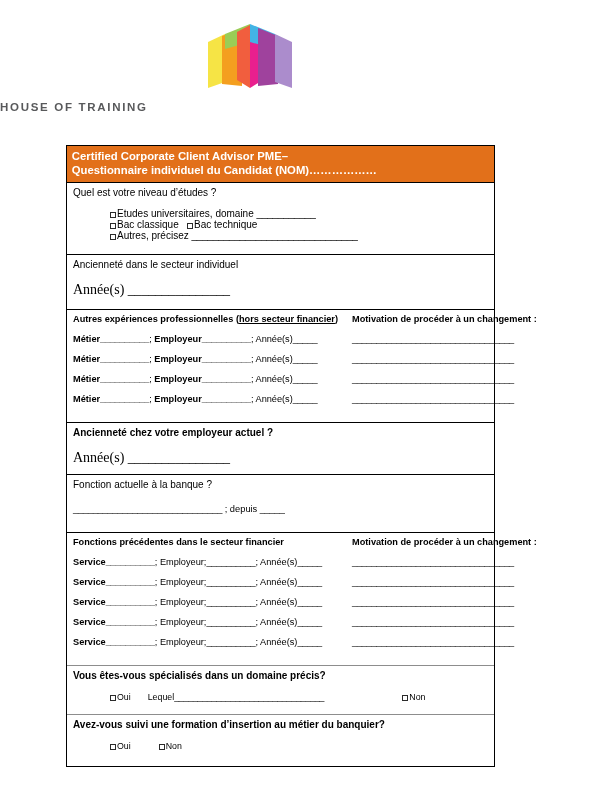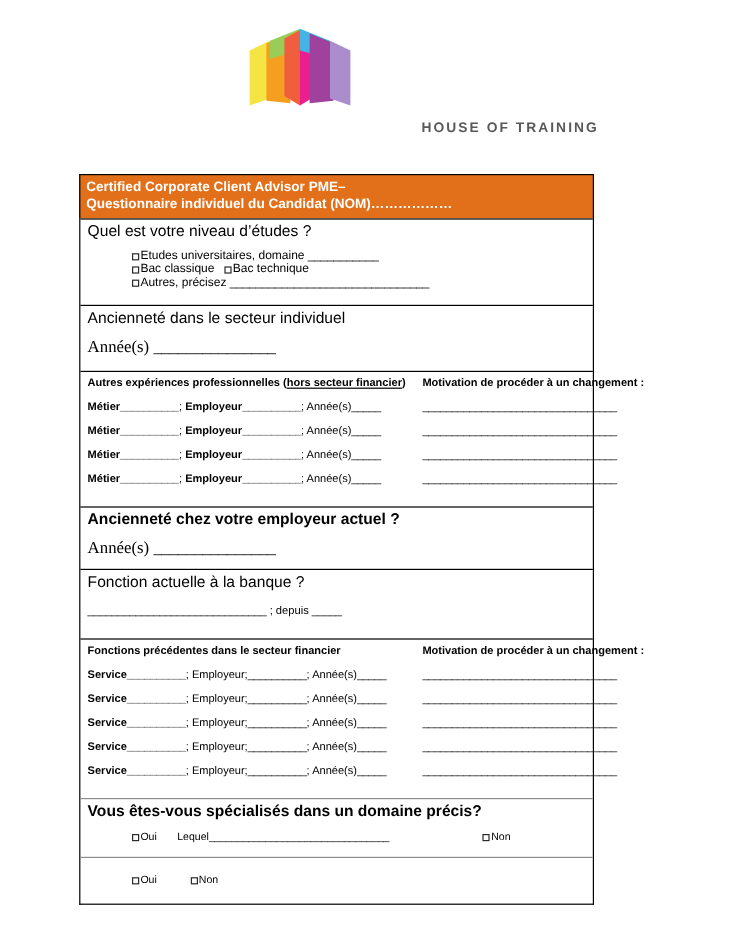--- a/index.html
+++ b/index.html
@@ -15,21 +15,21 @@
     position: relative;
     overflow: hidden;
   }
 
   
   .logo-block {
     position: absolute;
     left: 0;
     top: 22px;
     width: 499px;
-    text-align: right;
+    text-align: left;
   }
   .logo-mark {
     display: block;
     margin: 0 auto;
   }
   .logo-wordmark {
     margin-top: 9px;
     font-family: "Liberation Sans", sans-serif;
     font-size: 11.5px;
     font-weight: 700;
@@ -65,21 +65,21 @@
 
   .sec {
     border-top: 1.2px solid #000;
     padding: 3px 0 4px 0;
     box-sizing: border-box;
   }
   .sec.thin { border-top: 1.2px solid #8d8d8d; }
   .sec:first-of-type { border-top: none; }
 
   .q {
-    font-size: 13px;
+    font-size: 10px;
     line-height: 13px;
     padding-left: 6px;
     white-space: nowrap;
   }
   .q.b { font-weight: 700; }
 
   .indent { padding-left: 43px; }
 
   .opt {
     font-size: 10px;
@@ -295,20 +295,21 @@
   <div class="sec thin">
     <div class="q b">Vous êtes-vous spécialisés dans un domaine précis?</div>
     <div class="spacer9"></div>
     <div class="ouirow">
       <span class="cb"></span><span>Oui</span><span class="gap1"></span><span>Lequel</span><span class="blank">________________________________</span><span class="gap2"></span><span class="cb"></span><span>Non</span>
     </div>
     <div class="spacer6"></div>
   </div>
 
   <div class="sec thin">
+    <div class="q b">Avez-vous suivi une formation d’insertion au métier du banquier?</div>
     <div class="spacer9"></div>
     <div class="ouirow">
       <span class="cb"></span><span>Oui</span><span class="gap3"></span><span class="cb"></span><span>Non</span>
     </div>
     <div class="spacer9"></div>
   </div>
 
 </div>
 
 </body></html>

